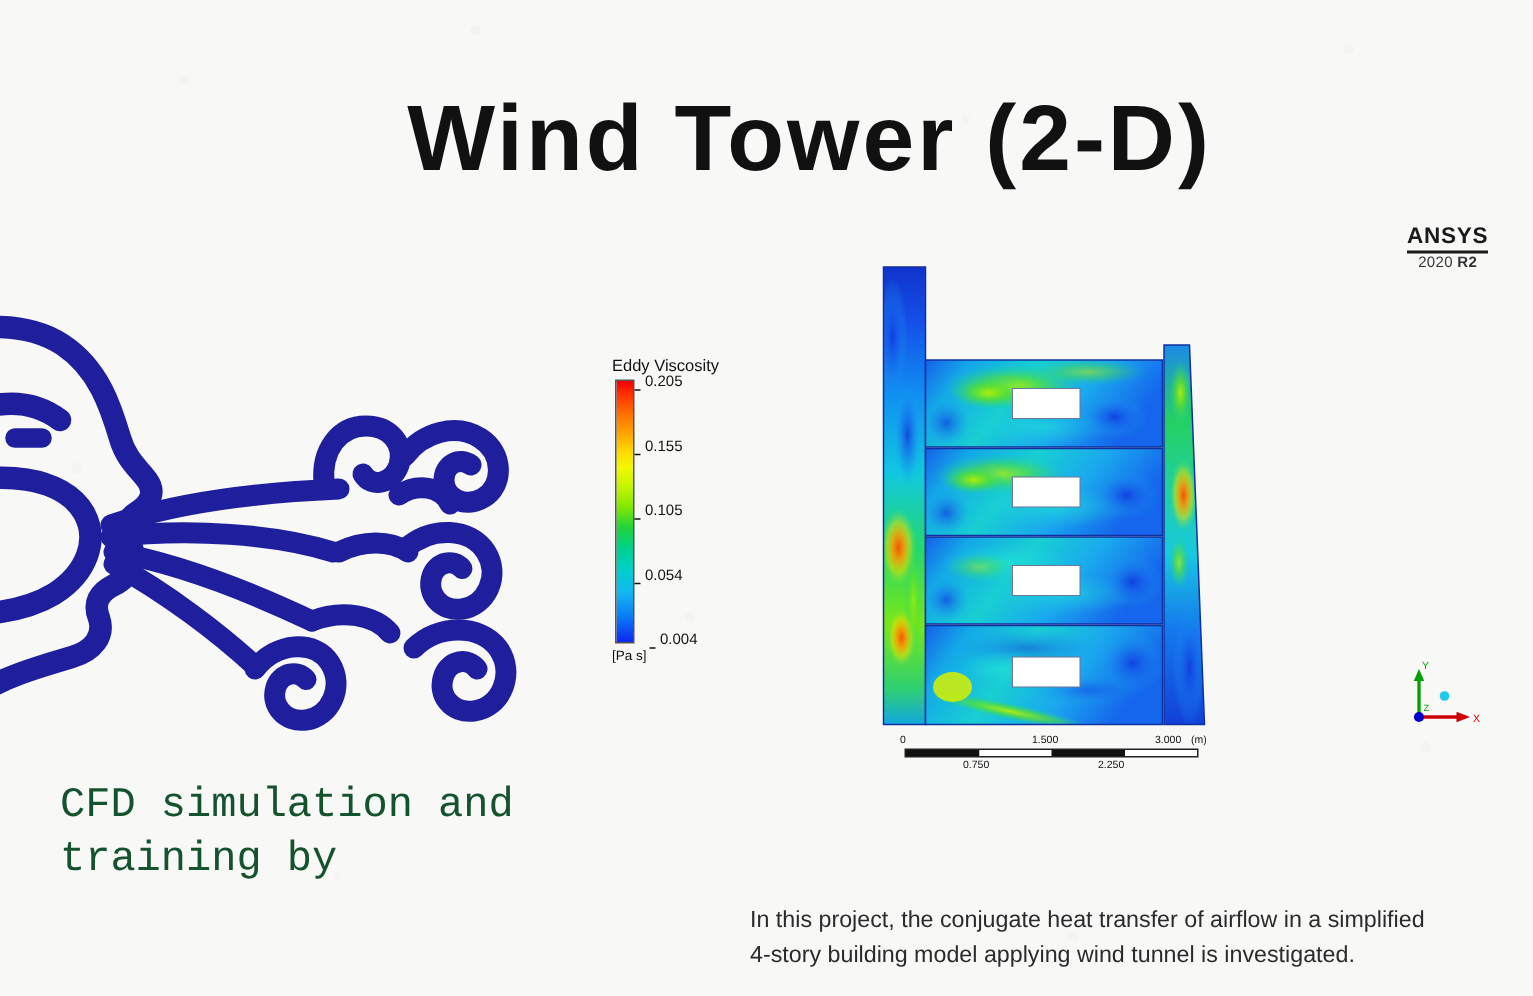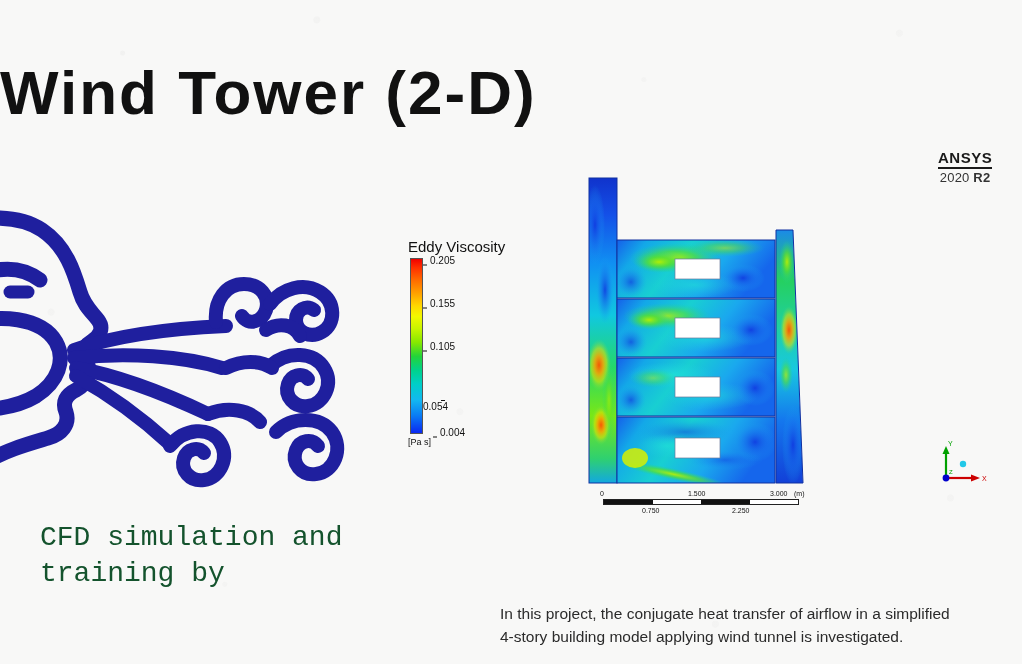--- a/index.html
+++ b/index.html
@@ -20,41 +20,41 @@
       radial-gradient(circle at 5% 47%, rgba(150,150,150,.05) 0 3px, transparent 4px),
       radial-gradient(circle at 45% 62%, rgba(150,150,150,.04) 0 3px, transparent 4px),
       radial-gradient(circle at 93% 75%, rgba(150,150,150,.05) 0 3px, transparent 4px),
       radial-gradient(circle at 22% 88%, rgba(150,150,150,.05) 0 2px, transparent 3px),
       radial-gradient(circle at 70% 94%, rgba(150,150,150,.05) 0 3px, transparent 4px);
     opacity:.9;
   }
 
   
   .title{
-    position:absolute;left:0;top:62px;width:808px;text-align:left;
+    position:absolute;left:0;top:62px;width:808px;text-align:right;
     font-size:62px;font-weight:bold;letter-spacing:2px;color:#111;
     line-height:1;white-space:nowrap;
   }
 
   
   .ansys-logo{position:absolute;left:938px;top:150px;text-align:center;}
   .ansys-logo .brand{
     font-size:15px;font-weight:bold;color:#1a1a1a;letter-spacing:.5px;
     border-bottom:2px solid #1a1a1a;padding-bottom:1px;line-height:1.05;
   }
-  .ansys-logo .ver{font-size:13px;color:#333;margin-top:1px;letter-spacing:.2px;}
+  .ansys-logo .ver{font-size:10px;color:#333;margin-top:1px;letter-spacing:.2px;}
   .ansys-logo .ver b{font-weight:bold;}
 
   
   .wind-art{position:absolute;left:-30px;top:200px;width:400px;height:290px;}
   .wind-art svg{display:block;}
 
   
   .legend{position:absolute;left:408px;top:238px;width:80px;}
-  .legend-title{font-size:15px;color:#111;margin-bottom:3px;white-space:nowrap;}
+  .legend-title{font-size:11px;color:#111;margin-bottom:3px;white-space:nowrap;}
   .legend-body{position:relative;height:176px;}
   .legend-bar{
     position:absolute;left:2px;top:0;width:13px;height:176px;
     border:1px solid #555;box-sizing:border-box;
     background:linear-gradient(to bottom,
       #f00000 0%, #ff3000 5%, #ff6a00 12%, #ffa300 20%,
       #ffd800 27%, #f2f800 33%, #c8f500 40%, #86e800 48%,
       #22d43a 56%, #00d28c 64%, #00cfc8 72%, #13b8f0 81%,
       #0a7cf5 90%, #0a28f2 100%);
   }
@@ -170,21 +170,21 @@
       <span>0.205</span>
     </div>
     <div class="legend-tick" style="top:45px;">
       <span class="dash"></span>
       <span>0.155</span>
     </div>
     <div class="legend-tick" style="top:88px;">
       <span class="dash"></span>
       <span>0.105</span>
     </div>
-    <div class="legend-tick" style="top:148px;flex-direction:column;">
+    <div class="legend-tick" style="top:131px;">
       <span class="dash"></span>
       <span>0.054</span>
     </div>
     <div class="legend-tick" style="top:174px;padding-left:10px;">
       <span class="dash"></span>
       <span>0.004</span>
     </div>
   </div>
   <div class="legend-units">[Pa s]</div>
 </div>

